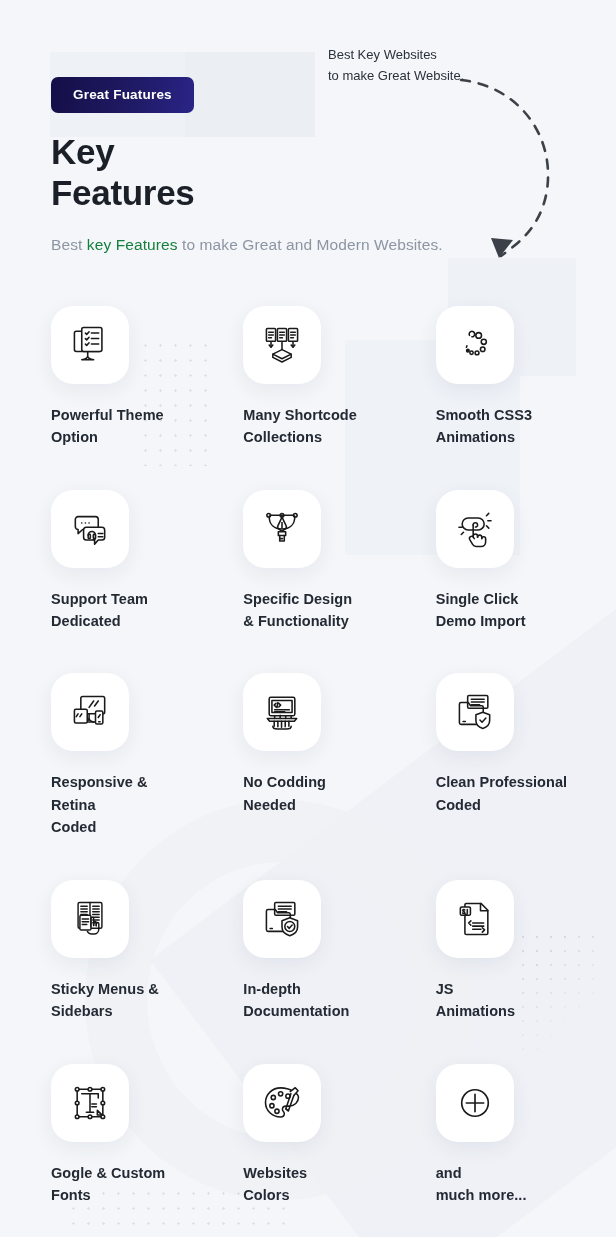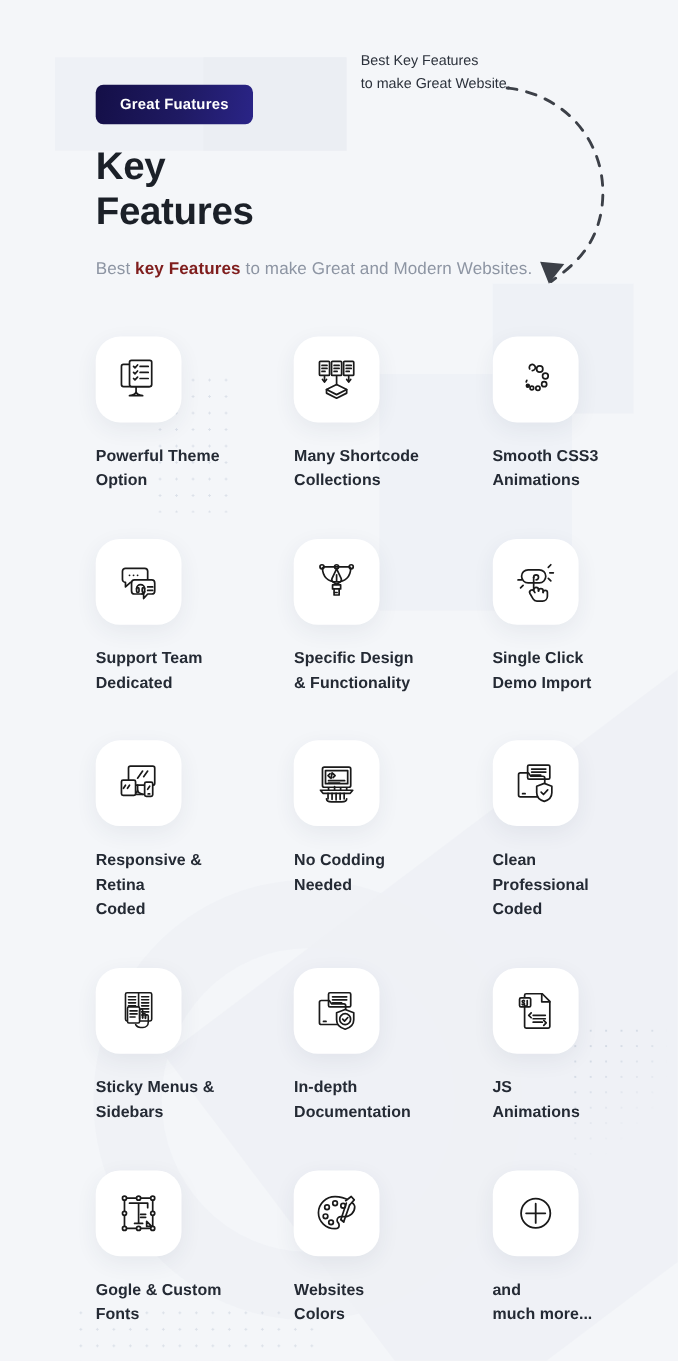--- a/index.html
+++ b/index.html
@@ -73,21 +73,21 @@
     left: 516px; top: 930px;
     width: 90px; height: 135px;
     background-image: radial-gradient(#ccd4e0 1.1px, transparent 1.2px);
     background-size: 14px 14px;
     opacity: .75;
     -webkit-mask-image: linear-gradient(140deg, #000 25%, transparent 72%);
     mask-image: linear-gradient(140deg, #000 25%, transparent 72%);
   }
 
   
-  .page { position: relative; z-index: 2; padding: 0 40px; margin-left: 36px; }
+  .page { position: relative; z-index: 2; padding: 0 40px; }
 
   .badge {
     display: inline-block;
     margin: 77px 0 0 11px;
     padding: 10px 22px 11px;
     border-radius: 7px;
     background: linear-gradient(100deg, #140f47 0%, #1f1a63 55%, #2a2487 100%);
     color: #ffffff;
     font-size: 13.5px;
     font-weight: bold;
@@ -103,21 +103,21 @@
     letter-spacing: -0.3px;
   }
   .title span { display: block; }
 
   .subtitle {
     margin: 22px 0 0 11px;
     color: #8d95a3;
     font-size: 15.5px;
     letter-spacing: .1px;
   }
-  .subtitle b { color: #7f1d1d; font-weight: bold; }
+  .subtitle b { color: #15803d; font-weight: normal; }
 
   
   .annotation {
     position: absolute;
     left: 328px;
     top: 44px;
     color: #2b313b;
     font-size: 13px;
     line-height: 1.65;
     z-index: 3;
@@ -177,21 +177,21 @@
   <div class="bg-rect r1"></div>
   <div class="bg-rect r2"></div>
   <div class="bg-rect r3"></div>
   <div class="bg-rect r4"></div>
   <div class="dot-grid d1"></div>
   <div class="dot-grid d2"></div>
   <div class="dot-diag"></div>
 </div>
 
 <div class="annotation">
-  <div>Best Key Features</div>
+  <div>Best Key Websites</div>
   <div>to make Great Website.</div>
 </div>
 <div class="arrow-wrap">
   <svg viewBox="0 0 130 210" width="130" height="210" fill="none">
     <path d="M6 18 C 62 24, 100 72, 92 128 C 86 166, 62 182, 46 194" stroke="#3c4048" stroke-width="2.6" stroke-linecap="round" stroke-dasharray="9 9"></path>
     <path d="M44 196 L 58 178 L 36 176 Z" fill="#3c4048"></path>
   </svg>
 </div>
 
 <div class="page">

